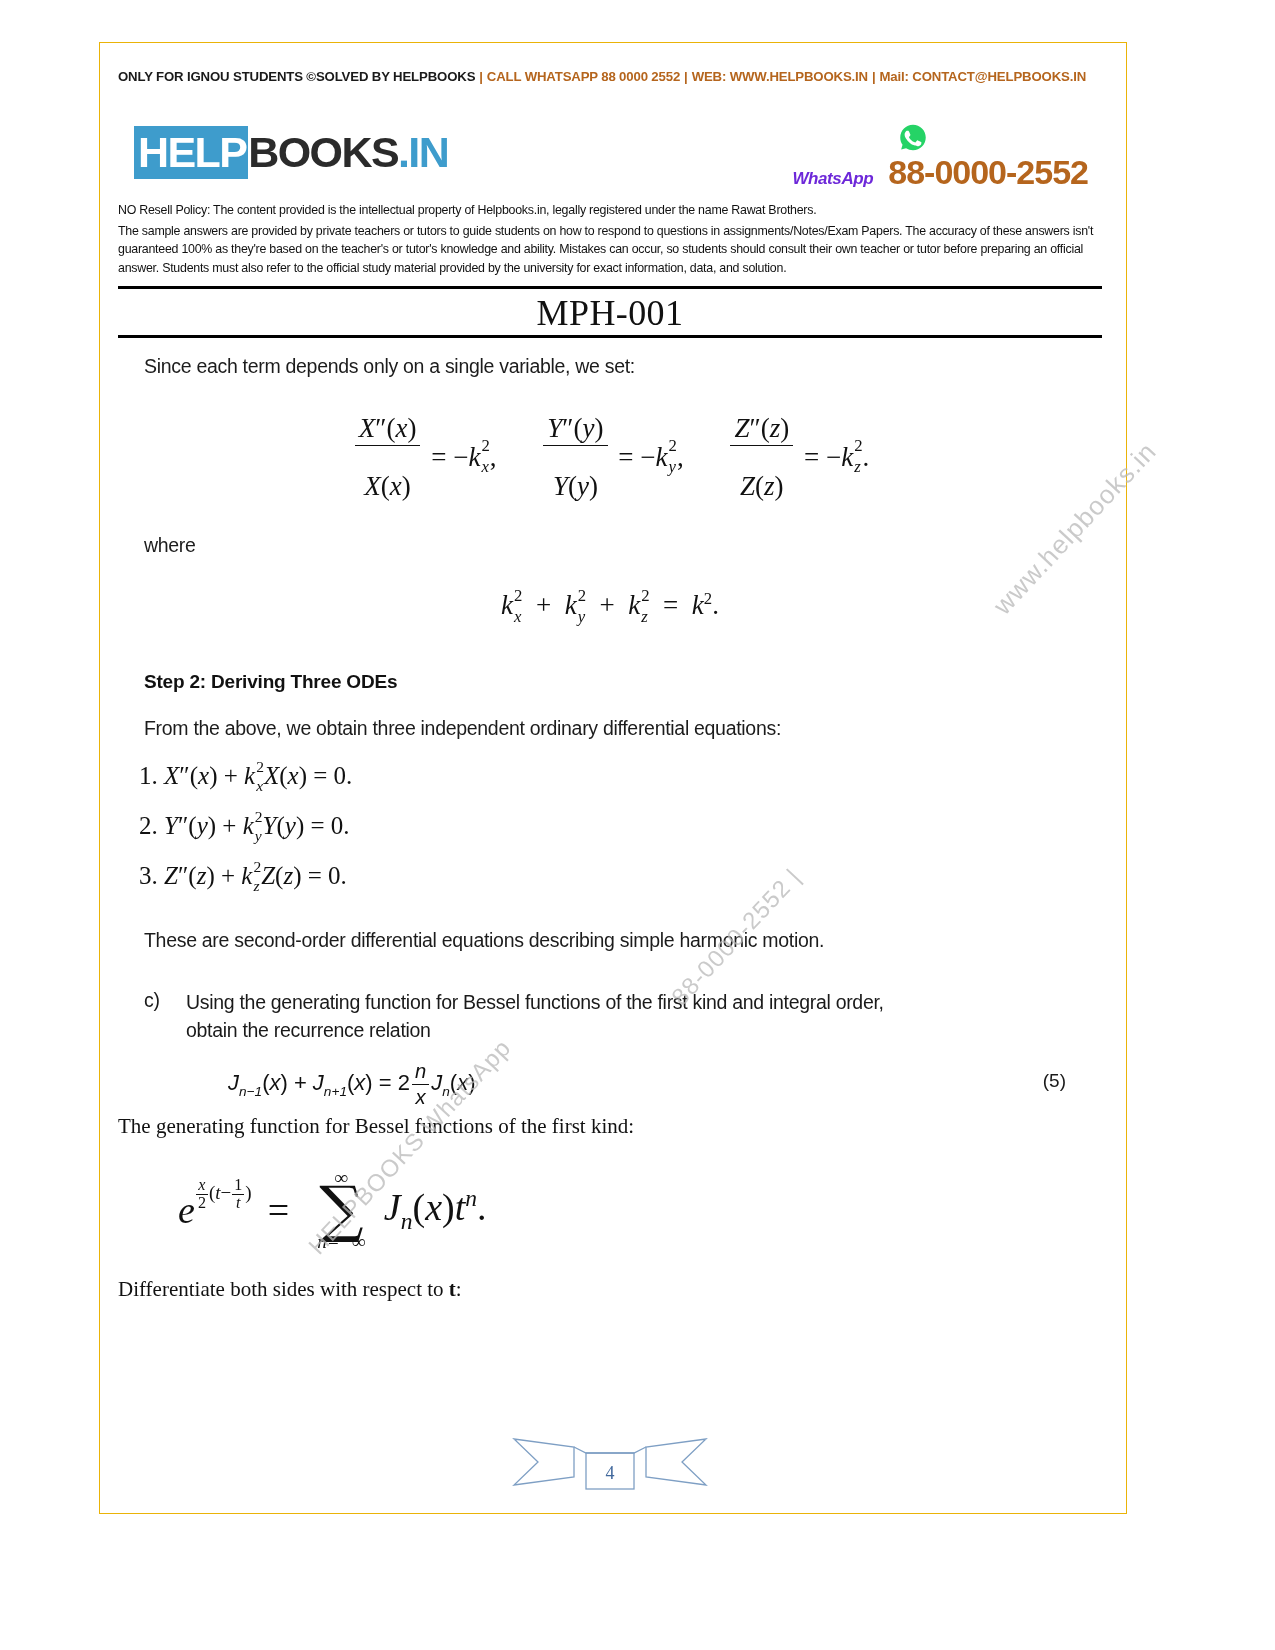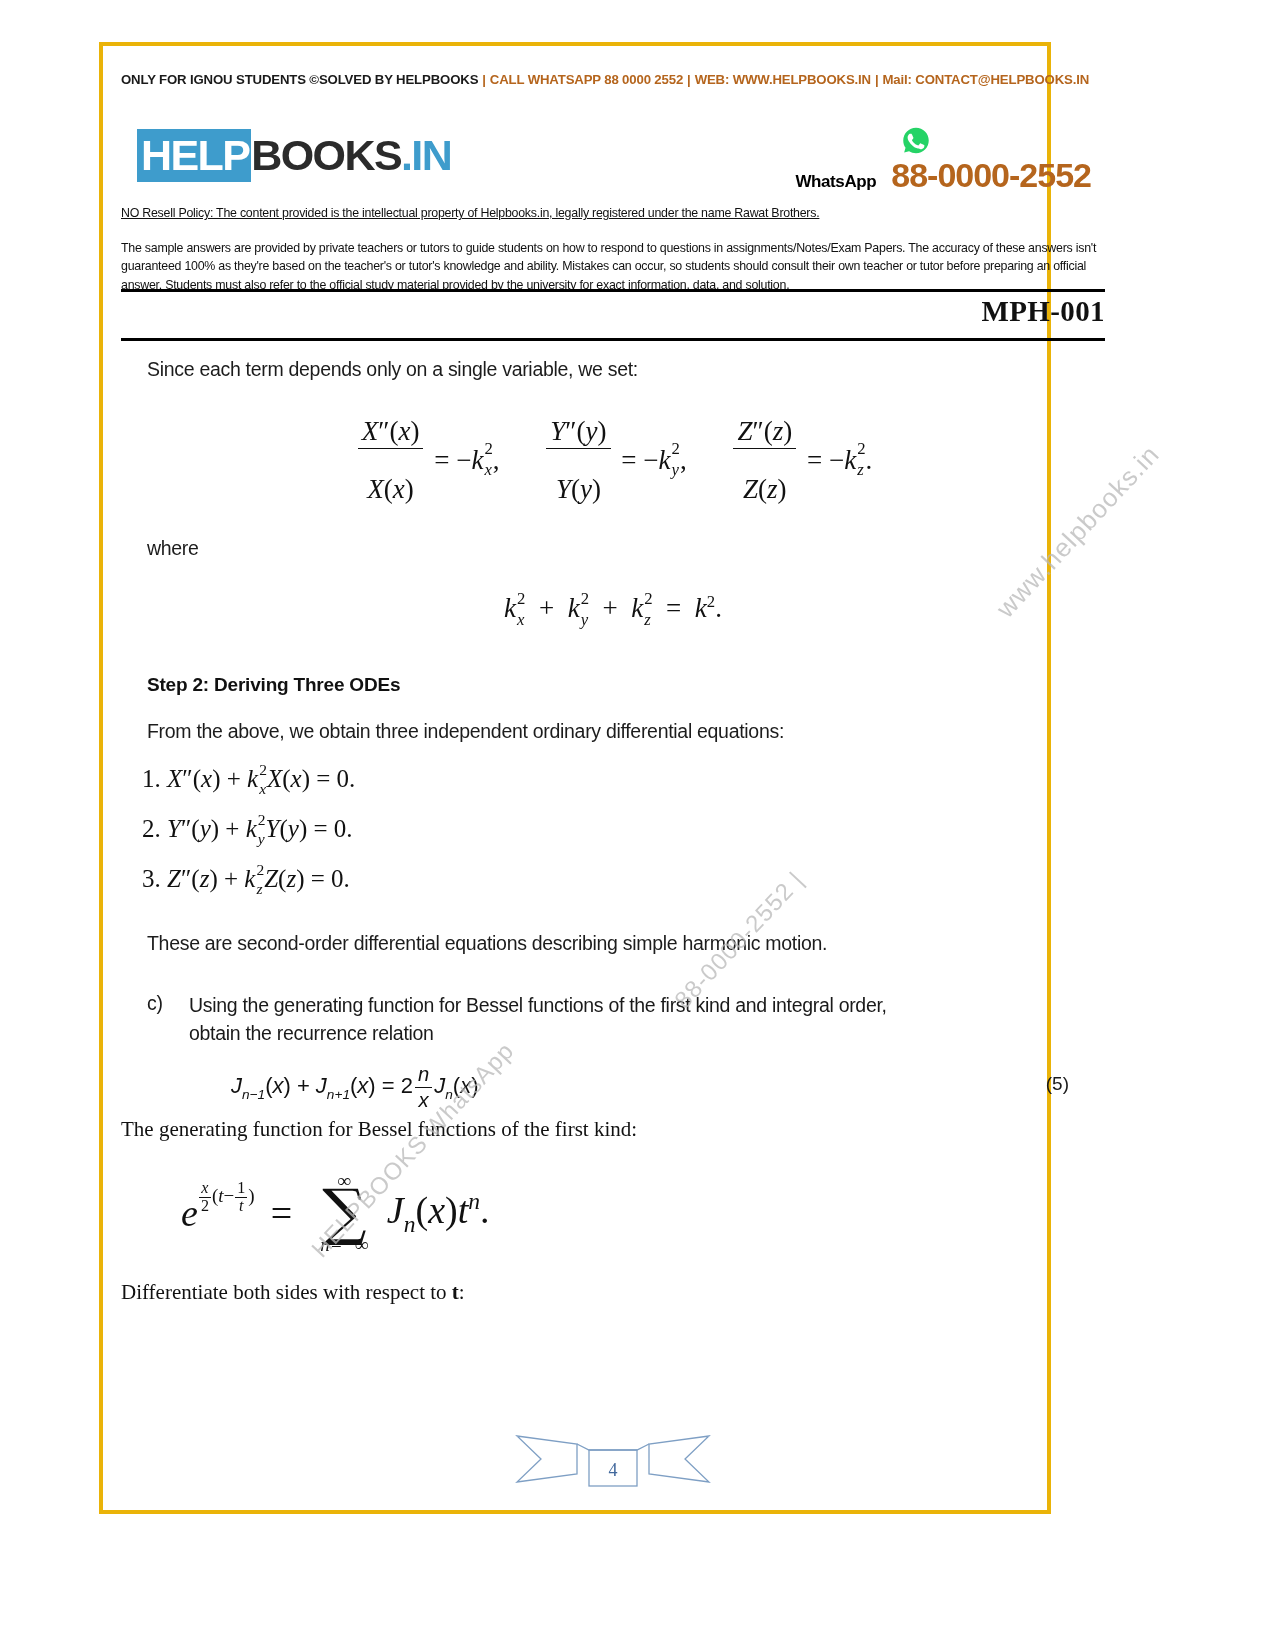--- a/index.html
+++ b/index.html
@@ -14,23 +14,23 @@
     color: #1a1a1a;
     position: relative;
     overflow: hidden;
   }
 
   
   .page {
     position: absolute;
     left: 99px;
     top: 42px;
-    width: 952px;
+    width: 1028px;
     height: 1472px;
-    border: 4px solid #eab308;
+    border: 1px solid #eab308;
     box-sizing: border-box;
     background: #fff;
   }
   .page-inner {
     position: absolute;
     left: 18px;
     top: 0;
     width: 986px;
     height: 100%;
   }
@@ -83,22 +83,23 @@
   }
   .wa-line {
     display: flex;
     align-items: baseline;
     justify-content: flex-end;
     margin-top: -2px;
   }
   .wa-label {
     font-size: 17px;
     font-weight: 700;
-    color: #000000;
+    color: #6d28d9;
     letter-spacing: -0.4px;
+    font-style: italic;
   }
   .wa-number {
     font-size: 34px;
     font-weight: 700;
     color: #b5651d;
     letter-spacing: -1px;
     margin-left: 15px;
   }
 
   
@@ -106,47 +107,46 @@
     position: absolute;
     left: 0;
     top: 158px;
     width: 984px;
     font-size: 12.4px;
     line-height: 1.5;
     color: #111;
     letter-spacing: -0.25px;
   }
   .disclaimer .policy {
-    text-decoration: underline;
     display: block;
-    margin-bottom: 16px;
+    margin-bottom: 2px;
   }
   .disclaimer .body { display: block; text-align: left; }
 
   
   .rule-top {
     position: absolute;
     left: 0; top: 243px;
     width: 984px; height: 3px;
     background: #000;
   }
   .rule-bot {
     position: absolute;
     left: 0; top: 292px;
     width: 984px; height: 3px;
     background: #000;
   }
   .doc-title {
     position: absolute;
     left: 0; top: 249px;
     width: 984px;
-    text-align: right;
-    font-family: "Liberation Serif", serif;
-    font-weight: 700;
-    font-size: 29px;
+    text-align: center;
+    font-family: "Liberation Serif", serif;
+    font-weight: 400;
+    font-size: 36px;
     letter-spacing: 0.4px;
     color: #111;
   }
 
   
   .content {
     position: absolute;
     left: 0;
     top: 310px;
     width: 984px;

